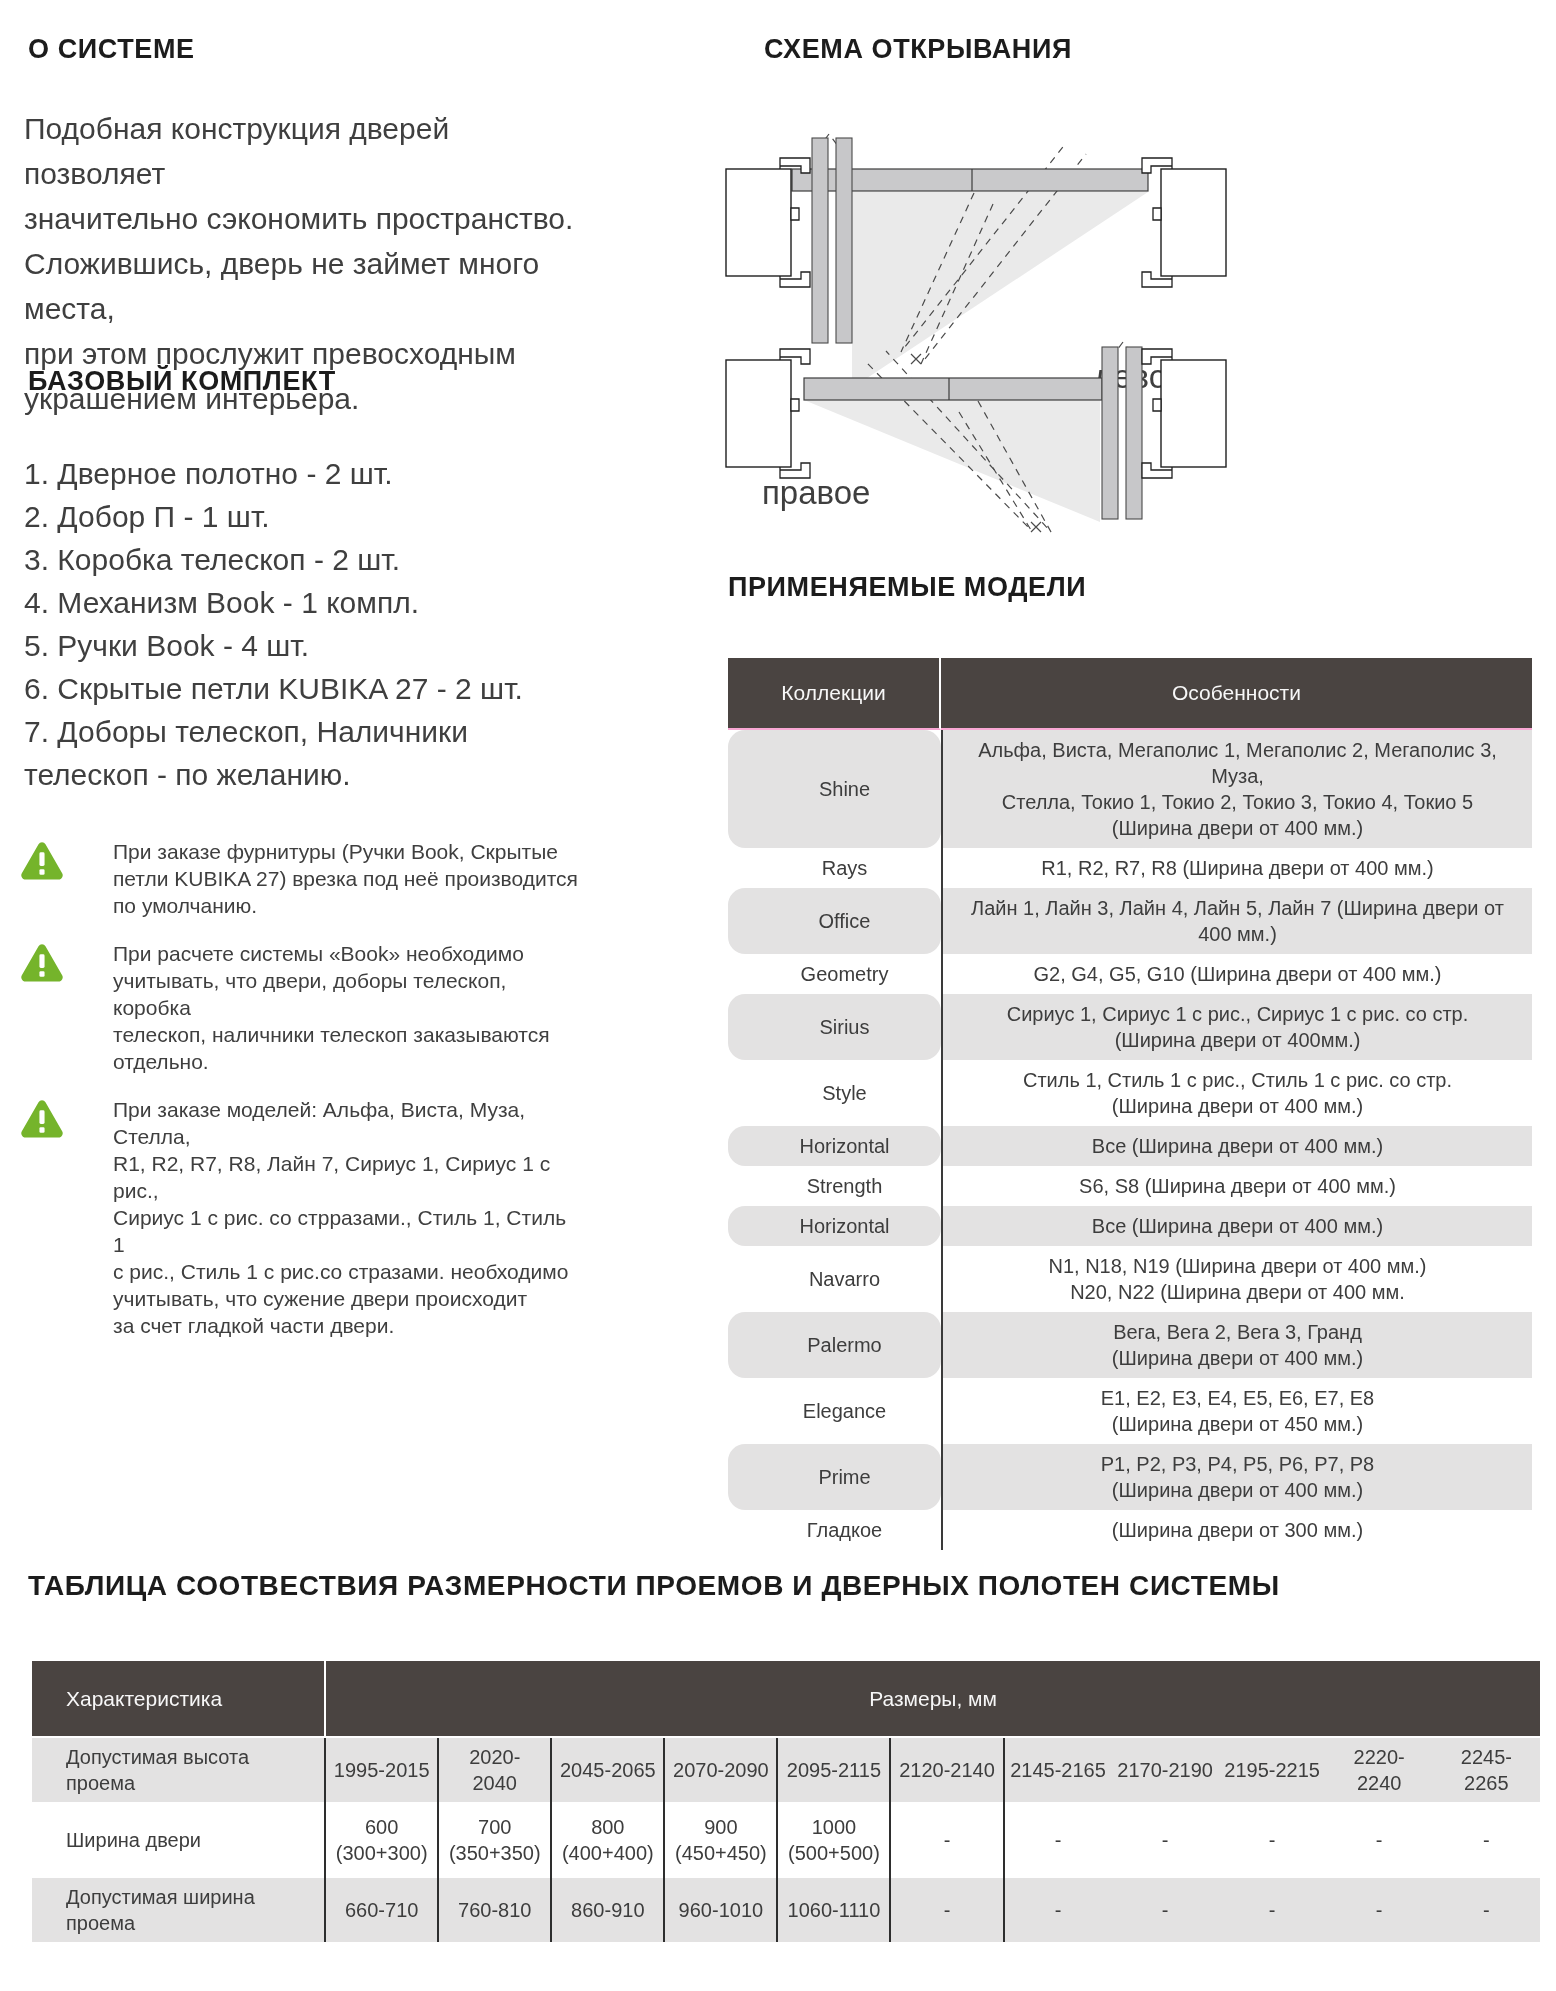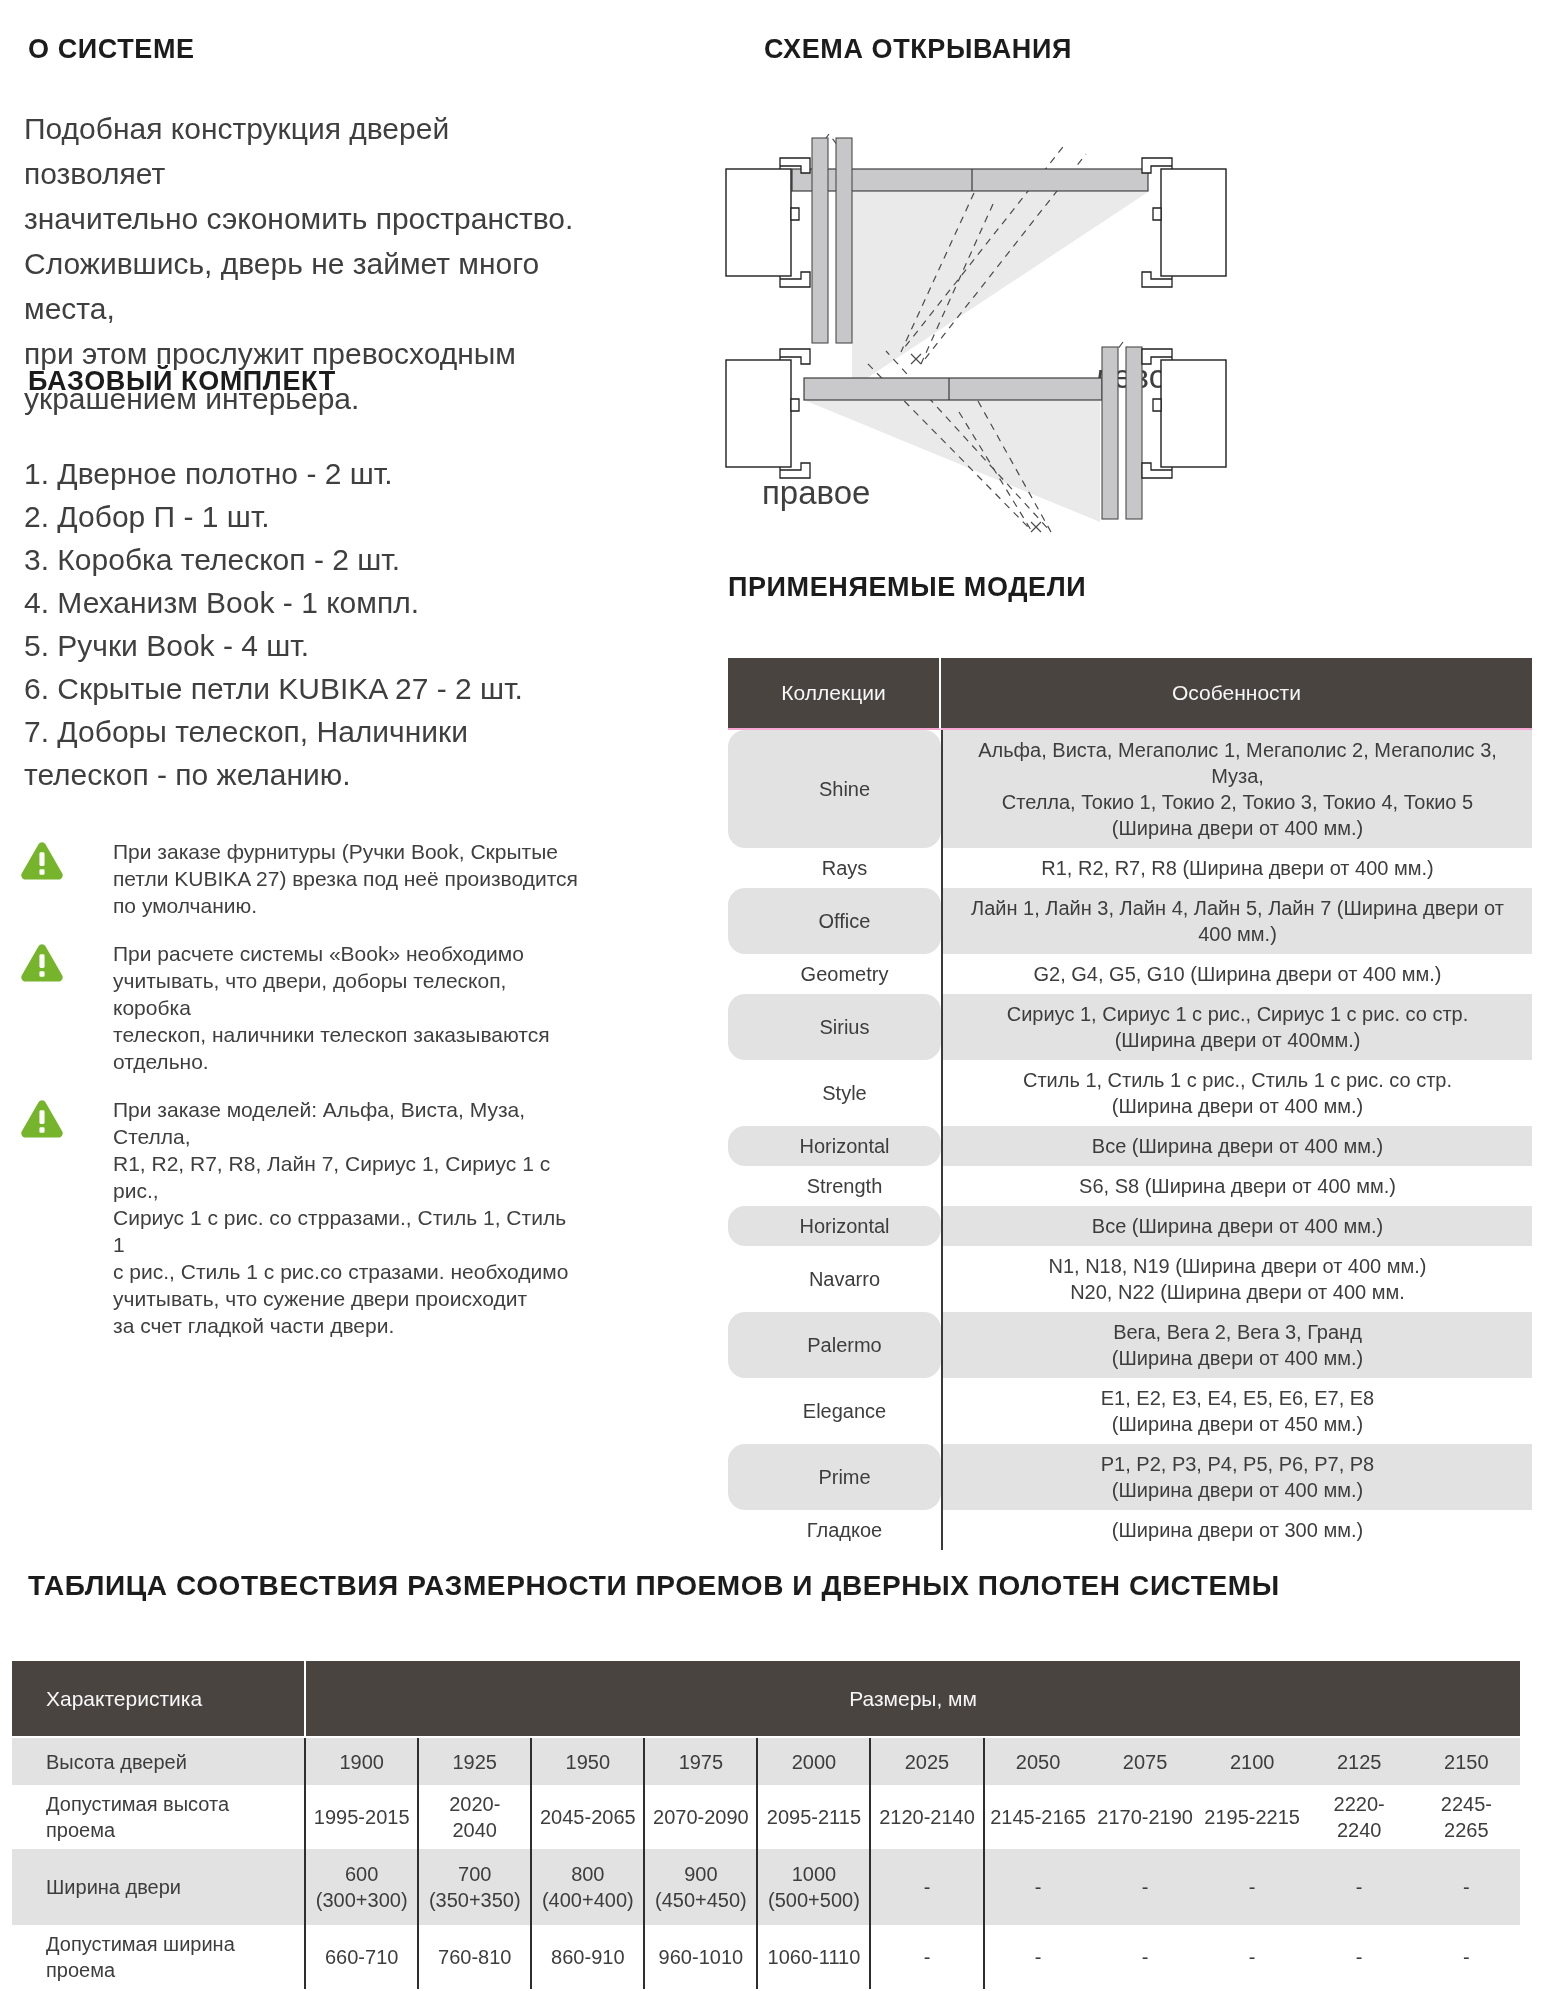--- a/index.html
+++ b/index.html
@@ -48,21 +48,21 @@
   #models-table{left:728px;top:658px;width:804px;border-collapse:separate;border-spacing:0;table-layout:fixed;}
   #models-table th{background:var(--dark);color:#f7f7f7;font-weight:normal;font-size:21px;height:72px;border-bottom:2px solid #f9a8d4;}
   #models-table th.col-collection{border-right:2px solid #fff;}
   #models-table td{font-size:20px;line-height:26px;color:#3d3d3d;padding:7px 16px;vertical-align:middle;}
   #models-table td.col-collection{text-align:center;padding-left:36px;border-radius:17px;}
   #models-table td.col-features{text-align:center;border-left:2px solid #3a3a3a;}
   #models-table tbody tr:nth-child(odd){background:var(--gray);}
 
   
   #size-heading{left:28px;top:1570px;width:1500px;font-size:28px;}
-  #size-table{left:12px;top:1661px;width:1508px;border-collapse:separate;border-spacing:0;table-layout:fixed;}
+  #size-table{left:32px;top:1661px;width:1508px;border-collapse:separate;border-spacing:0;table-layout:fixed;}
   #size-table th{background:var(--dark);color:#f7f7f7;font-weight:normal;font-size:21px;height:77px;border-bottom:2px solid #fff;}
   #size-table th.size-corner{text-align:left;padding-left:34px;border-right:2px solid #fff;}
   #size-table td{font-size:20px;line-height:26px;color:#3d3d3d;vertical-align:middle;text-align:center;padding:6px 4px;}
   #size-table td.size-label{text-align:left;padding-left:34px;border-right:2px solid #2e2e2e;}
   #size-table td.vline{border-right:2px solid #2e2e2e;}
   #size-table tbody tr:nth-child(odd){background:var(--gray);}
   #size-table tbody tr.r1 td{height:47px;}
   #size-table tbody tr.r2 td{height:64px;}
   #size-table tbody tr.r3 td{height:76px;}
   #size-table tbody tr.r4 td{height:48px;}
@@ -264,34 +264,20 @@
         <col style="width:107px">
         <col style="width:107px">
     </colgroup>
     <thead>
       <tr>
         <th class="size-corner">Характеристика</th>
         <th colspan="11">Размеры, мм</th>
       </tr>
     </thead>
     <tbody>
-        <tr class="r1">
-          <td class="size-label">Высота дверей</td>
-          <td class="size-val pre vline">1900</td>
-          <td class="size-val pre vline">1925</td>
-          <td class="size-val pre vline">1950</td>
-          <td class="size-val pre vline">1975</td>
-          <td class="size-val pre vline">2000</td>
-          <td class="size-val pre vline">2025</td>
-          <td class="size-val pre">2050</td>
-          <td class="size-val pre">2075</td>
-          <td class="size-val pre">2100</td>
-          <td class="size-val pre">2125</td>
-          <td class="size-val pre">2150</td>
-        </tr>
         <tr class="r2">
           <td class="size-label">Допустимая высота проема</td>
           <td class="size-val pre vline">1995-2015</td>
           <td class="size-val pre vline">2020-
 2040</td>
           <td class="size-val pre vline">2045-2065</td>
           <td class="size-val pre vline">2070-2090</td>
           <td class="size-val pre vline">2095-2115</td>
           <td class="size-val pre vline">2120-2140</td>
           <td class="size-val pre">2145-2165</td>

